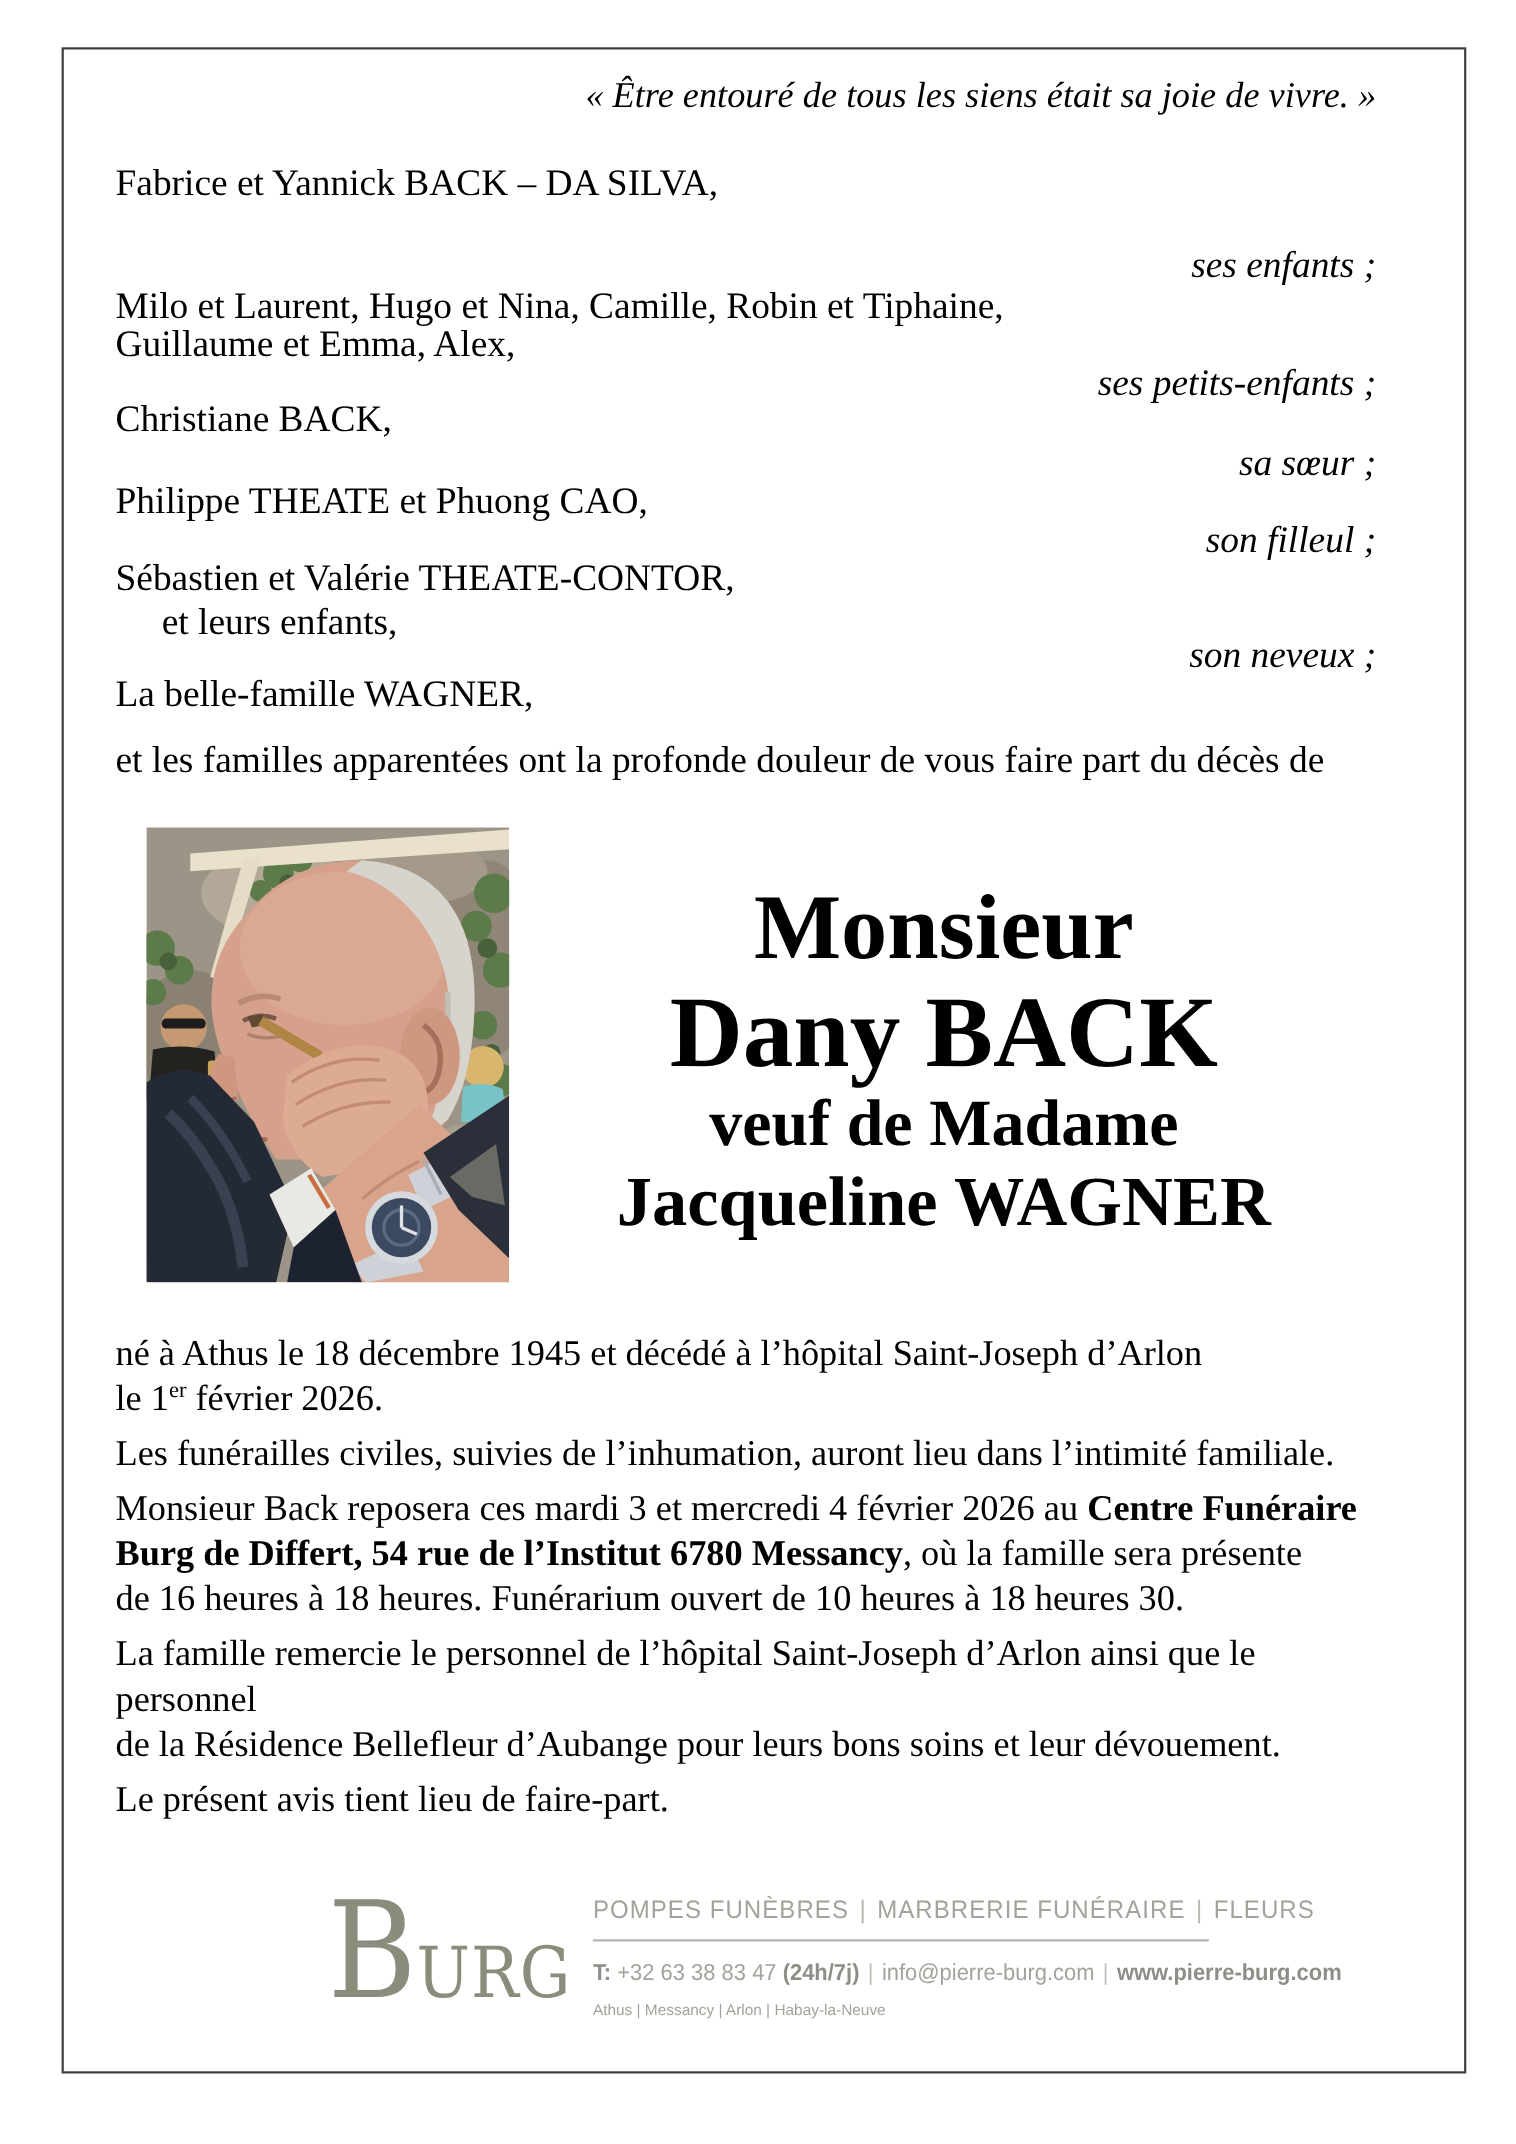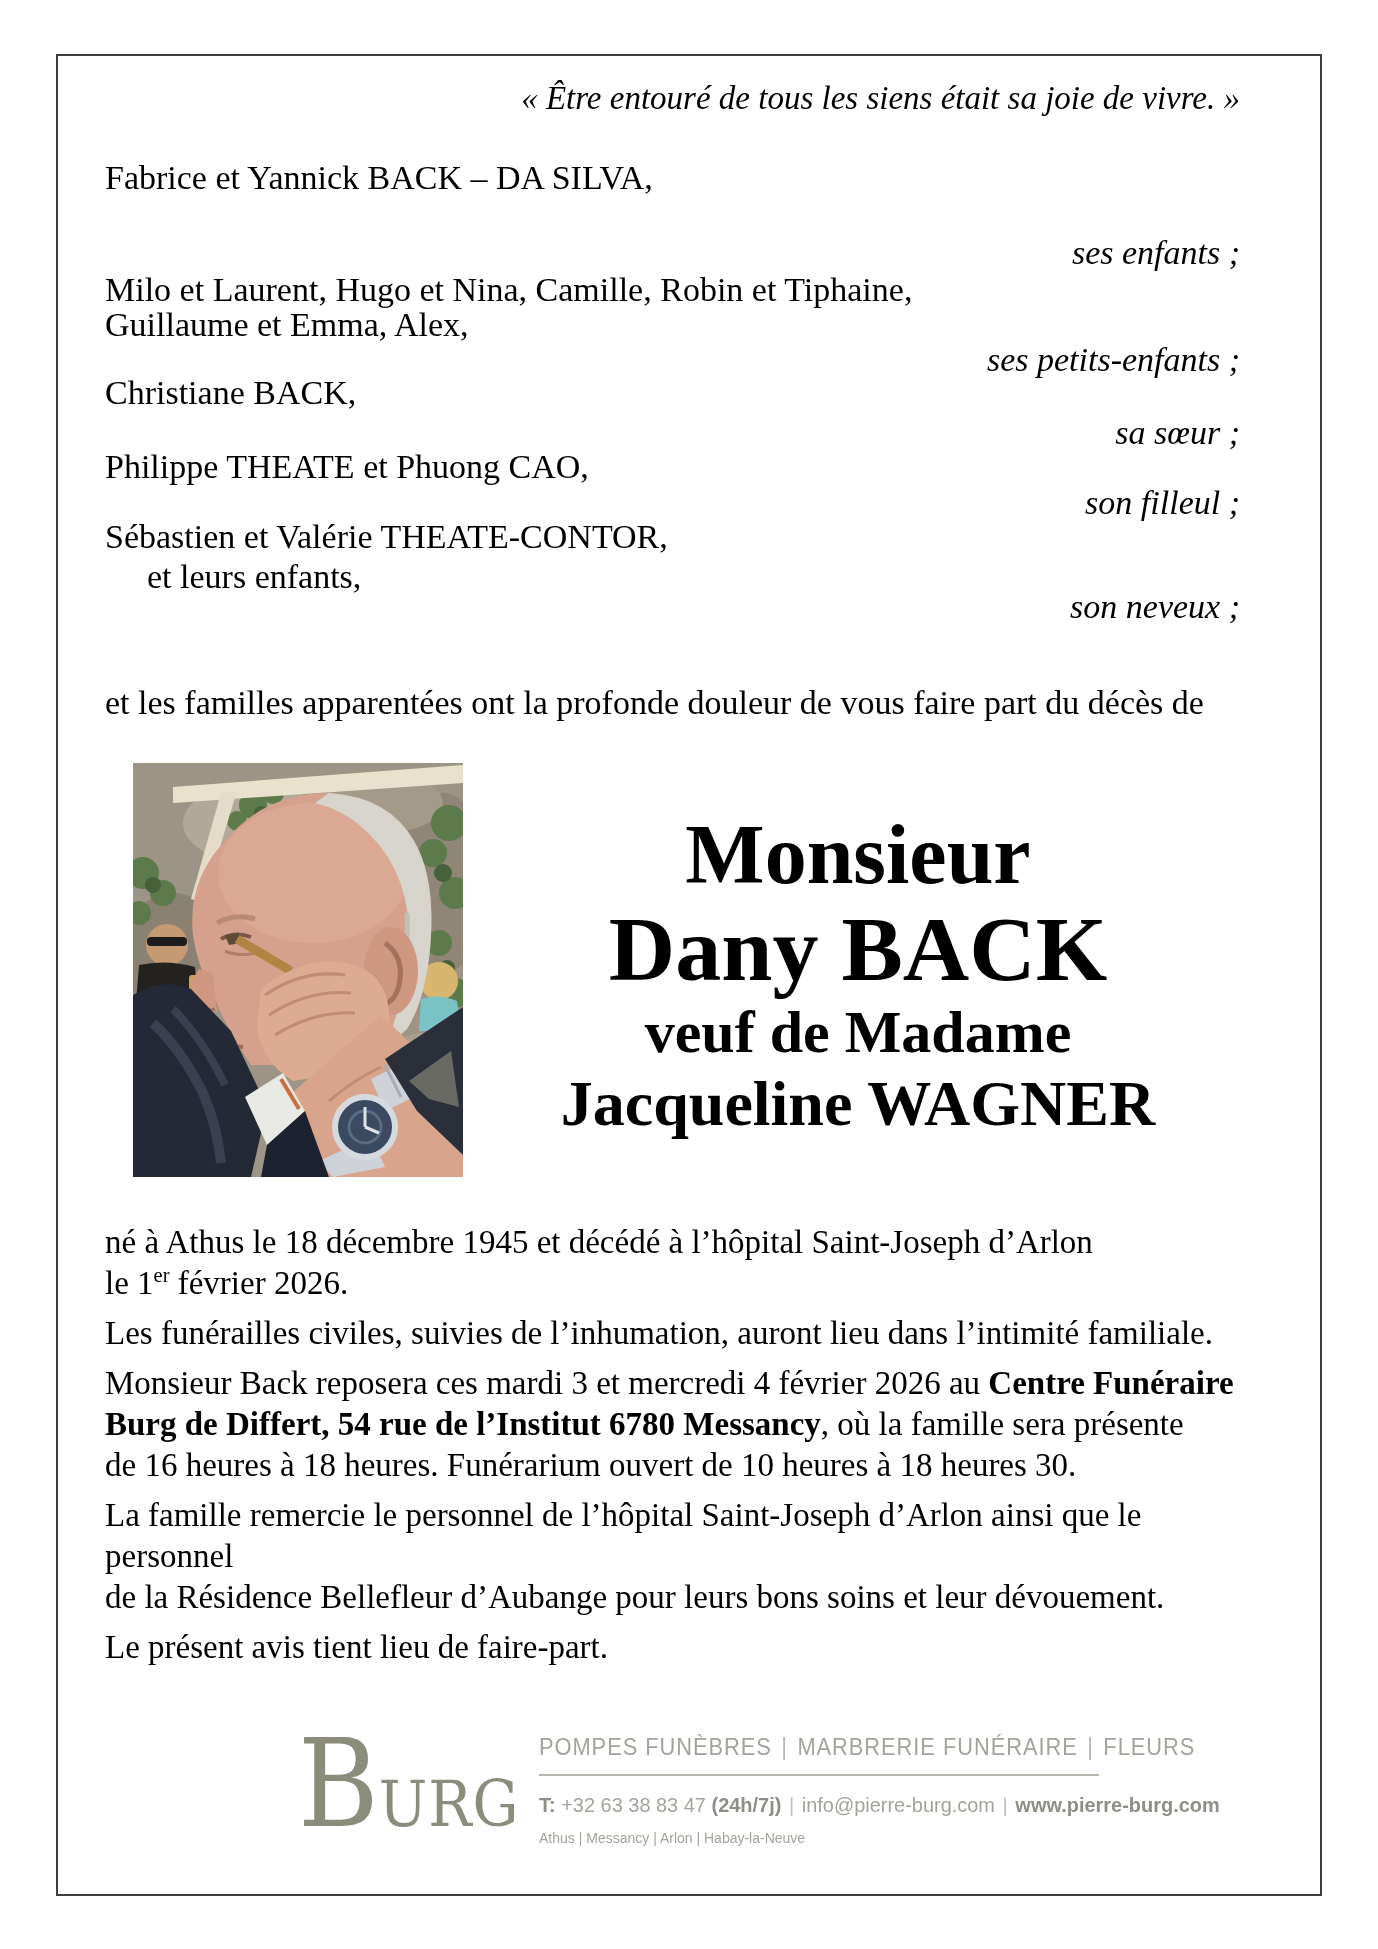--- a/index.html
+++ b/index.html
@@ -1,22 +1,22 @@
 <!DOCTYPE html>
 <html><head>
 <meta charset="utf-8">
 <style>
   html,body{margin:0;padding:0;background:#ffffff;}
   .page{
     position:relative;width:1378px;height:1949px;background:#ffffff;
     font-family:"Liberation Serif", serif;color:#000;overflow:hidden;
   }
   .frame{
-    position:absolute;left:56px;top:54px;width:1262px;height:1838px;
-    border:2px solid #3e3e3e;background:#ffffff;
+    position:absolute;left:56px;top:43px;width:1262px;height:1838px;
+    border:2px solid #3e3e3e;background:#ffffff;padding-left:11px;
   }
   .quote{
     position:absolute;top:24px;right:80px;font-style:italic;
     font-size:33px;white-space:nowrap;
   }
   .fl,.fr,.fi{position:absolute;font-size:34px;white-space:nowrap;line-height:40px;}
   .fl{left:47px;}
   .fi{left:89px;}
   .fr{right:80px;font-style:italic;}
   .photo{
@@ -73,20 +73,21 @@
     <div class="fl" style="top:249px">Guillaume et Emma, Alex,</div>
     <div class="fl" style="top:214px">Milo et Laurent, Hugo et Nina, Camille, Robin et Tiphaine,</div>
     <div class="fr" style="top:284px">ses petits-enfants ;</div>
     <div class="fl" style="top:317px">Christiane BACK,</div>
     <div class="fr" style="top:357px">sa sœur ;</div>
     <div class="fl" style="top:391px">Philippe THEATE et Phuong CAO,</div>
     <div class="fr" style="top:427px">son filleul ;</div>
     <div class="fl" style="top:461px">Sébastien et Valérie THEATE-CONTOR,</div>
     <div class="fi" style="top:501px">et leurs enfants,</div>
     <div class="fr" style="top:531px">son neveux ;</div>
+    <div class="fl" style="top:567px">La belle-famille WAGNER,</div>
     <div class="fl" style="top:627px">et les familles apparentées ont la profonde douleur de vous faire part du décès de</div>
 
     <div class="photo">
       <svg viewBox="0 0 330 414" xmlns="http://www.w3.org/2000/svg">
 
         <rect x="0" y="0" width="330" height="414" fill="#9c9486"></rect>
         <ellipse cx="40" cy="200" rx="55" ry="70" fill="#8a8172"></ellipse>
         <ellipse cx="310" cy="120" rx="45" ry="90" fill="#8f8678"></ellipse>
         <ellipse cx="290" cy="330" rx="50" ry="60" fill="#a89f8f"></ellipse>
         <ellipse cx="120" cy="60" rx="70" ry="40" fill="#b1a897"></ellipse>

